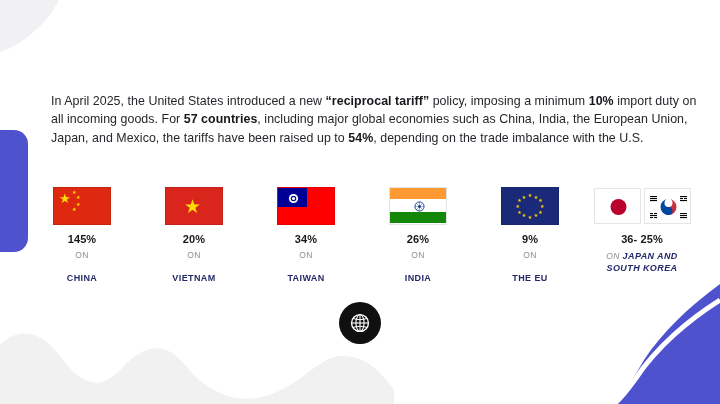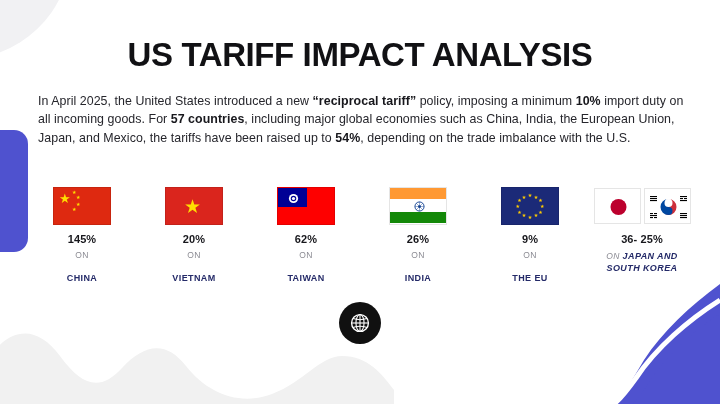--- a/index.html
+++ b/index.html
@@ -75,21 +75,21 @@
     letter-spacing: -0.4px;
     color: #111114;
     z-index: 5;
     font-family: "Liberation Sans", sans-serif;
   }
 
   
   .paragraph {
     position: absolute;
     top: 92px;
-    left: 38px;
+    left: 51px;
     width: 648px;
     font-size: 12.4px;
     line-height: 18.4px;
     color: #26262c;
     z-index: 5;
     text-align: left;
     letter-spacing: 0.05px;
   }
   .paragraph b { font-weight: 700; color: #17171c; }
 
@@ -219,21 +219,20 @@
   </svg>
 
   <div class="deco-left-bar"></div>
 
   <svg class="deco-corner" viewBox="0 0 150 120" preserveAspectRatio="none">
     <path d="M150,0 C120,22 92,48 74,76 C62,96 54,110 46,120 L150,120 Z" fill="#4f52cf"></path>
     <path d="M150,16 C118,36 86,64 66,94 C56,108 50,115 44,120" fill="none" stroke="#ffffff" stroke-width="5"></path>
     <path d="M150,30 C124,46 96,72 78,100 C70,112 66,117 62,120 L150,120 Z" fill="#4f52cf"></path>
   </svg>
 
-  <div class="title">US TARIFF IMPACT ANALYSIS</div>
 
   <div class="paragraph">
     <span>In April 2025, the United States introduced a new </span><b>“reciprocal tariff”</b><span> policy, imposing a minimum </span><b>10%</b><span> import duty on all incoming goods. For </span><b>57 countries</b><span>, including major global economies such as China, India, the European Union, Japan, and Mexico, the tariffs have been raised up to </span><b>54%</b><span>, depending on the trade imbalance with the U.S.</span>
   </div>
 
   <div class="flag-row">
 
     <div class="flag-card">
       <div class="flag-holder">
         <div class="flag f-china">
@@ -264,21 +263,21 @@
       <div class="flag-holder">
         <div class="flag f-taiwan">
           <div class="tw-canton"></div>
           <svg style="position:absolute;left:10px;top:5px;" width="11" height="11" viewBox="0 0 24 24">
             <circle cx="12" cy="12" r="10" fill="#ffffff"></circle>
             <circle cx="12" cy="12" r="6" fill="#000095"></circle>
             <circle cx="12" cy="12" r="3.5" fill="#ffffff"></circle>
           </svg>
         </div>
       </div>
-      <div class="pct">62%</div>
+      <div class="pct">34%</div>
       <div class="on">ON</div>
       <div class="country">TAIWAN</div>
     </div>
 
     <div class="flag-card">
       <div class="flag-holder">
         <div class="flag f-india">
           <div class="in-saffron"></div>
           <div class="in-white"></div>
           <div class="in-green"></div>

